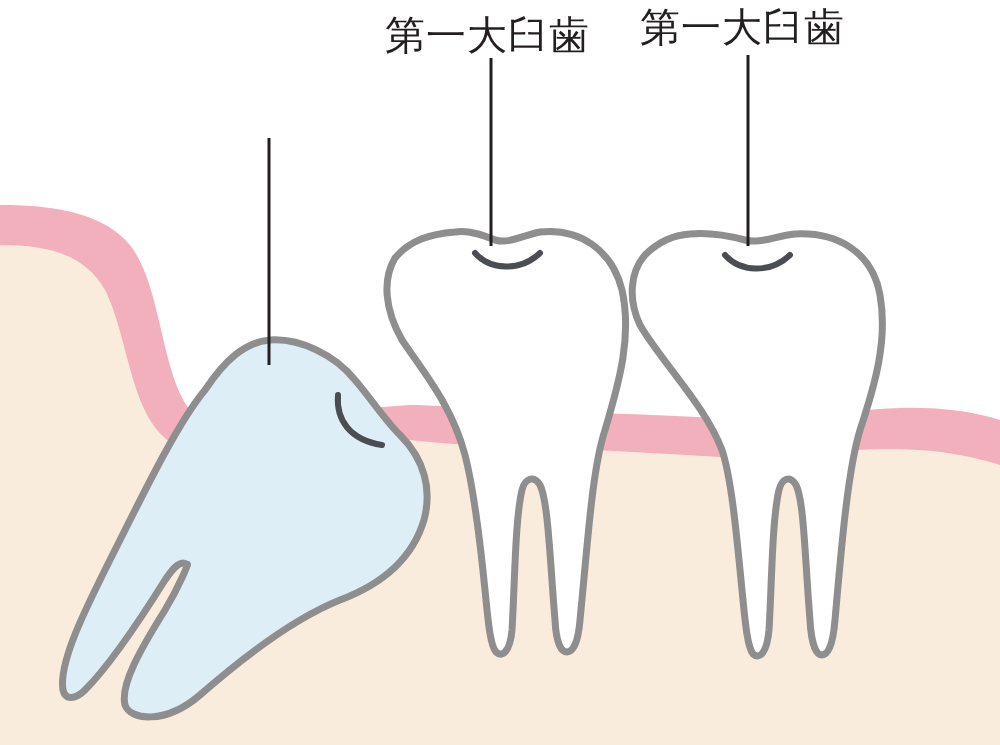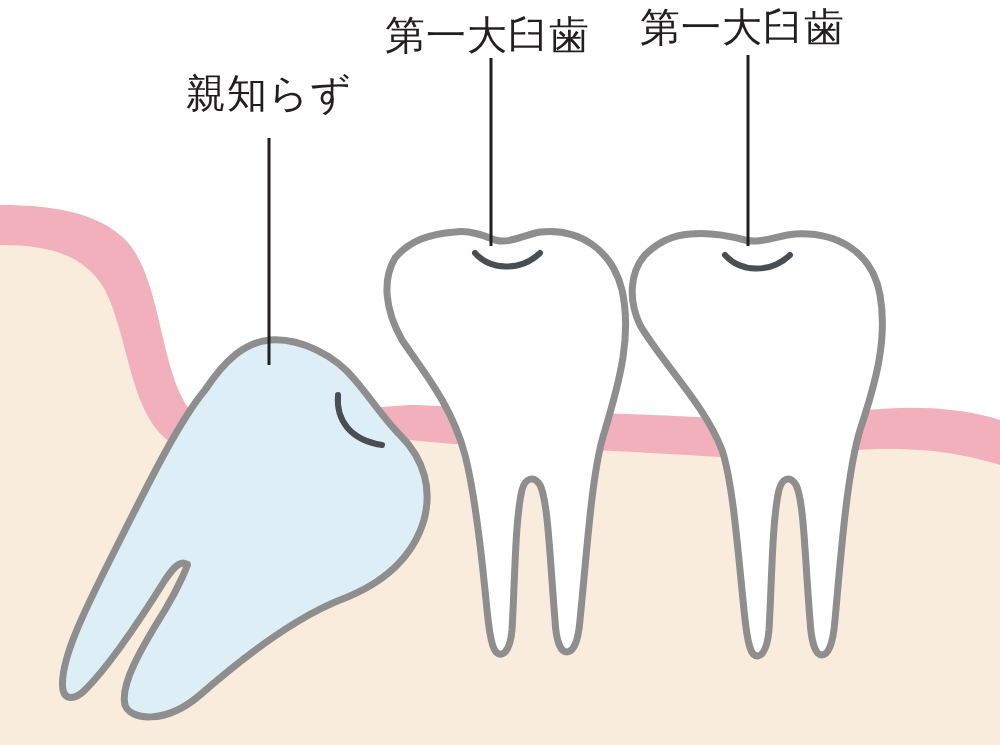--- a/index.html
+++ b/index.html
@@ -91,16 +91,15 @@
            C628,300 630,272 645,255
            C660,240 675,235 690,234 Z" fill="#ffffff" stroke="#8e8e8e" stroke-width="7" stroke-linejoin="round"></path>
       <path d="M725,255 C740,272 770,274 790,255" fill="none" stroke="#4a4d52" stroke-width="6" stroke-linecap="round"></path>
     </g>
 
     <line x1="269" y1="138" x2="269" y2="365" stroke="#231f20" stroke-width="3"></line>
     <line x1="491" y1="58" x2="491" y2="246" stroke="#231f20" stroke-width="3"></line>
     <line x1="748" y1="55" x2="748" y2="246" stroke="#231f20" stroke-width="3"></line>
   </svg>
 
-  <div class="label label-wisdom">親知らず</div>
   <div class="label label-first">第一大臼歯</div>
   <div class="label label-second">第一大臼歯</div>
 </div>
 
 </body></html>

